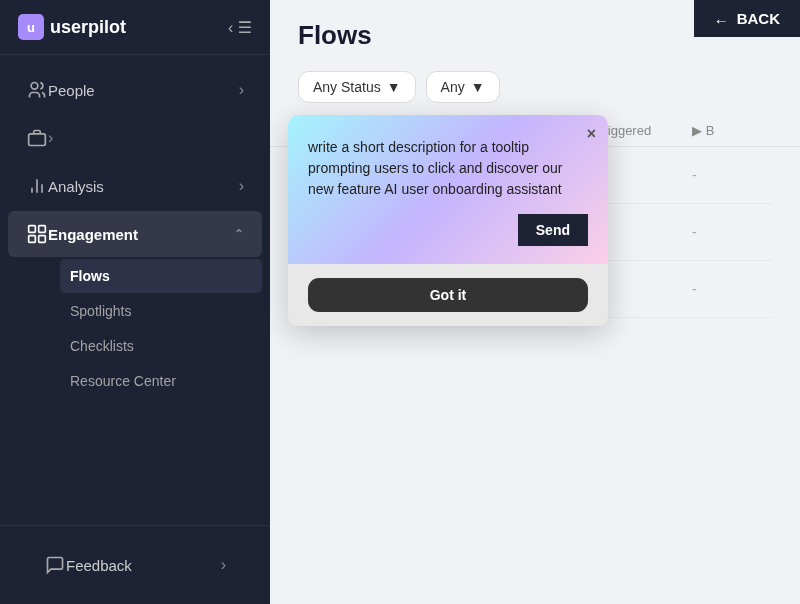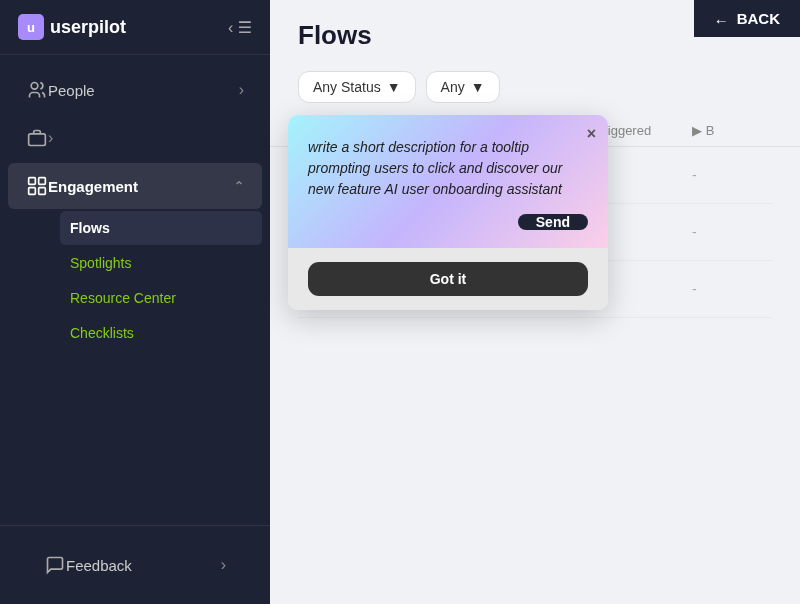--- a/index.html
+++ b/index.html
@@ -56,21 +56,21 @@
     }
     .nav-item.active { background: rgba(255,255,255,0.1); color: #fff; font-weight: 600; }
 
     .nav-item-icon { width: 22px; height: 22px; display: flex; align-items: center; justify-content: center; flex-shrink: 0; }
     .nav-item-label { flex: 1; }
     .nav-item-chevron { font-size: 12px; color: #888; }
 
     
     .sub-nav { padding-left: 52px; }
     .sub-nav-item {
-      padding: 9px 10px; cursor: pointer; color: #84cc16; font-size: 14px; border-radius: 5px;
+      padding: 9px 10px; cursor: pointer; color: #a3a3a3; font-size: 14px; border-radius: 5px;
       margin: 1px 8px;
     }
     .sub-nav-item.active { background: #2d3248; color: #fff; font-weight: 600; }
 
     
     .sidebar-footer {
       padding: 14px 18px;
       border-top: 1px solid rgba(255,255,255,0.08);
       margin-top: 7px;
     }
@@ -156,26 +156,26 @@
       padding: 22px 20px 18px;
       position: relative;
     }
 
     .tooltip-close {
       position: absolute; top: 10px; right: 12px;
       color: #555; cursor: pointer; font-size: 16px; font-weight: bold;
     }
 
     .tooltip-text {
-      font-size: 14px; color: #222; line-height: 1.5; margin-bottom: 14px; font-style: italic;
+      font-size: 14px; color: #222; line-height: 1.5; margin-bottom: 14px;
     }
 
     .send-button {
-      background: #1e2235; color: #fff; border: none; border-radius: 11px;
-      padding: 0 18px; font-size: 14px; font-weight: 600; cursor: pointer;
+      background: #1e2235; color: #fff; border: none; border-radius: 0;
+      padding: 8px 18px; font-size: 14px; font-weight: 600; cursor: pointer;
       float: right;
     }
 
     .tooltip-bottom {
       background: #e8e8e8; padding: 14px 20px; display: flex; justify-content: center;
       align-items: center;
     }
 
     .got-it-button {
       background: #333; color: #fff; border: none; border-radius: 11px;
@@ -220,20 +220,31 @@
     <div class="nav-item">
       <div class="nav-item-icon">
         <svg width="20" height="20" viewBox="0 0 24 24" fill="none" stroke="#aaa" stroke-width="2">
           <rect x="2" y="7" width="20" height="14" rx="2"></rect>
             <path d="M16 7V5a2 2 0 0 0-2-2h-4a2 2 0 0 0-2 2v2"></path>
         </svg>
       </div>
       <span class="nav-item-chevron chevron-right"></span>
     </div>
 
+    <div class="nav-item">
+      <div class="nav-item-icon">
+        <svg width="20" height="20" viewBox="0 0 24 24" fill="none" stroke="#aaa" stroke-width="2">
+          <line x1="18" y1="20" x2="18" y2="10"></line>
+            <line x1="12" y1="20" x2="12" y2="4"></line>
+            <line x1="6" y1="20" x2="6" y2="14"></line>
+        </svg>
+      </div>
+      <span class="nav-item-label">Analysis</span>
+      <span class="nav-item-chevron chevron-right"></span>
+    </div>
 
     <div class="nav-item active">
       <div class="nav-item-icon">
         <svg width="20" height="20" viewBox="0 0 24 24" fill="none" stroke="#fff" stroke-width="2">
           <rect x="2" y="2" width="8" height="8" rx="1"></rect>
             <rect x="14" y="2" width="8" height="8" rx="1"></rect>
             <rect x="2" y="14" width="8" height="8" rx="1"></rect>
             <rect x="14" y="14" width="8" height="8" rx="1"></rect>
         </svg>
       </div>
@@ -242,24 +253,24 @@
     </div>
 
     <div class="sub-nav">
       <div class="sub-nav-item active">
         <span>Flows</span>
       </div>
       <div class="sub-nav-item">
         <span>Spotlights</span>
       </div>
       <div class="sub-nav-item">
+        <span>Checklists</span>
+      </div>
+      <div class="sub-nav-item">
         <span>Resource Center</span>
-      </div>
-      <div class="sub-nav-item">
-        <span>Checklists</span>
       </div>
     </div>
   </div>
 
   <div class="sidebar-footer">
     <div class="nav-item">
       <div class="nav-item-icon">
         <svg width="20" height="20" viewBox="0 0 24 24" fill="none" stroke="#aaa" stroke-width="2">
           <path d="M21 15a2 2 0 0 1-2 2H7l-4 4V5a2 2 0 0 1 2-2h14a2 2 0 0 1 2 2z"></path>
         </svg>

